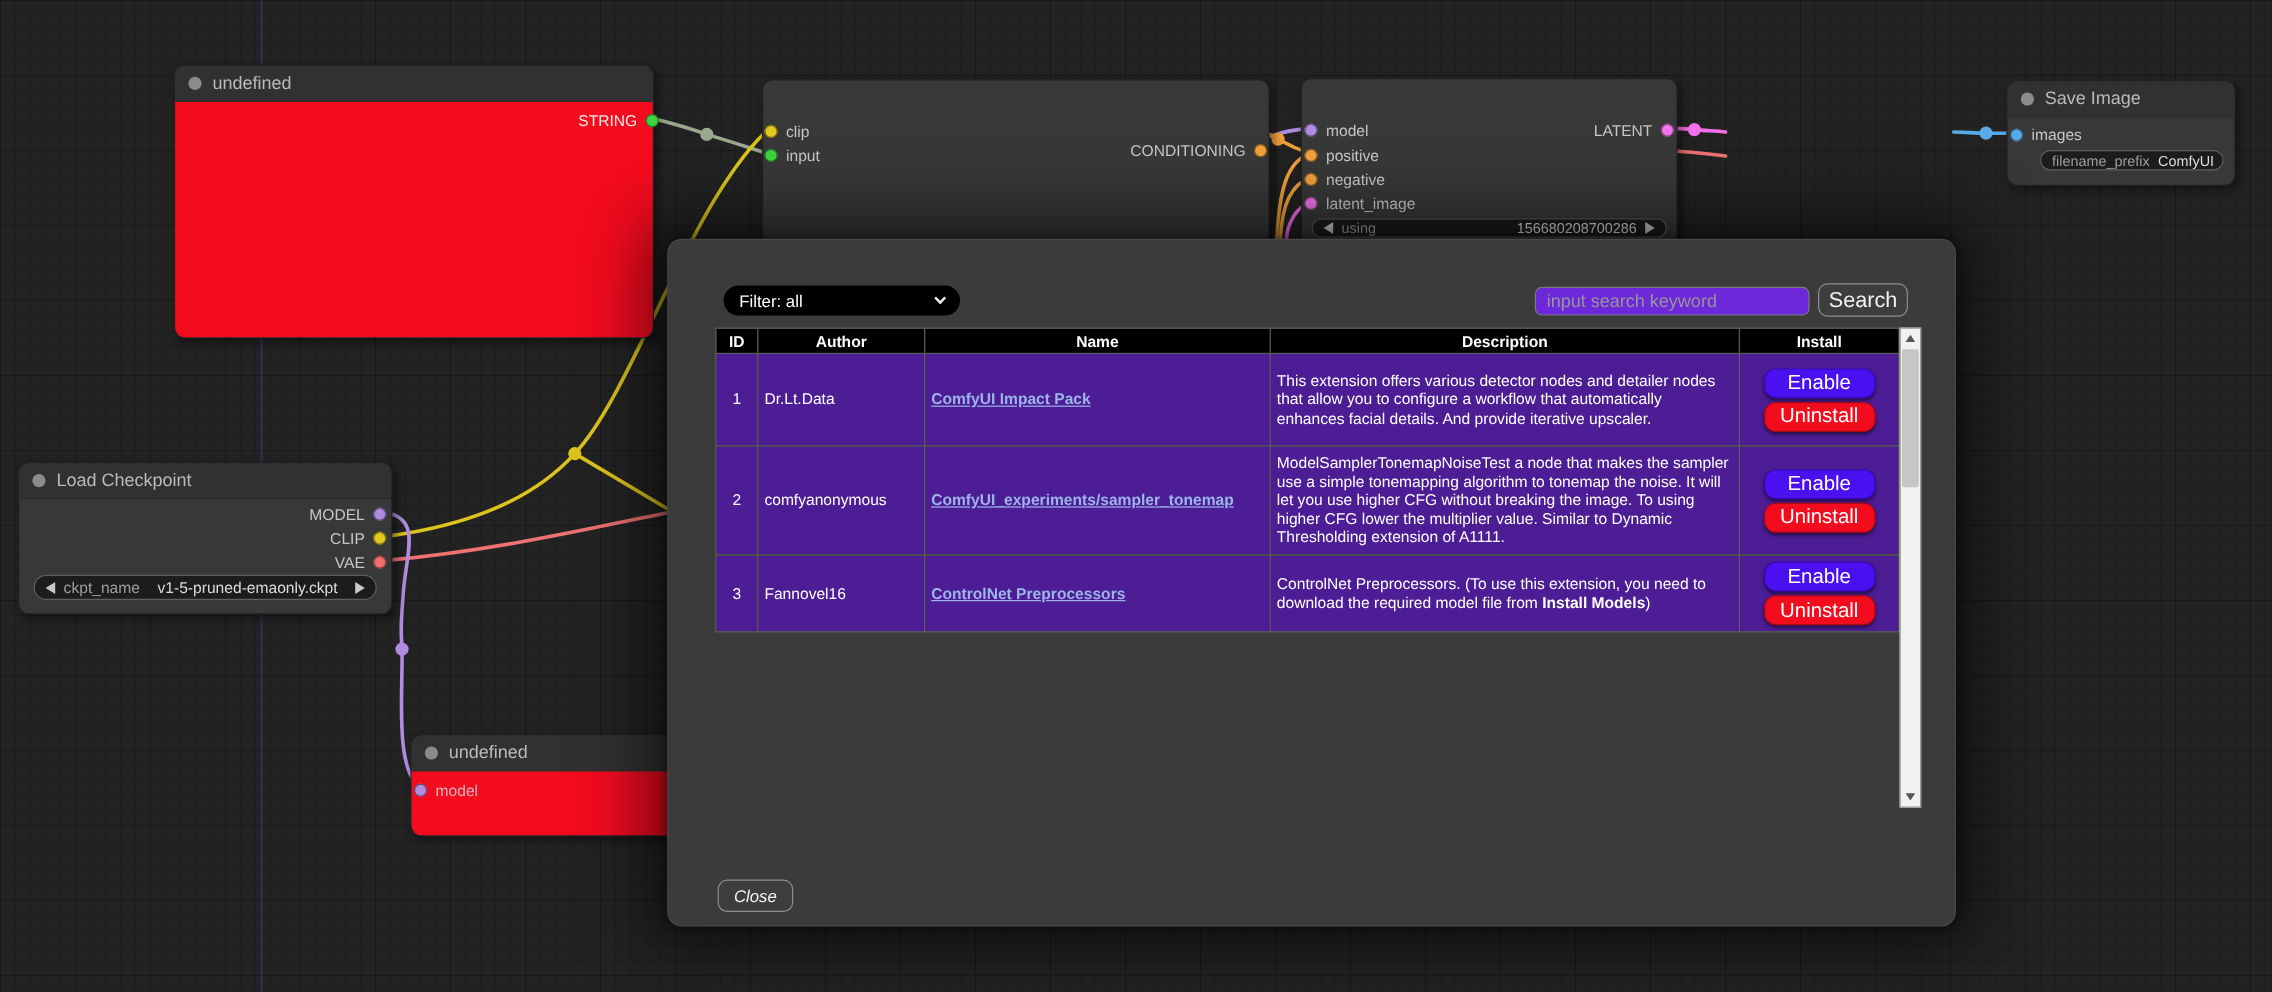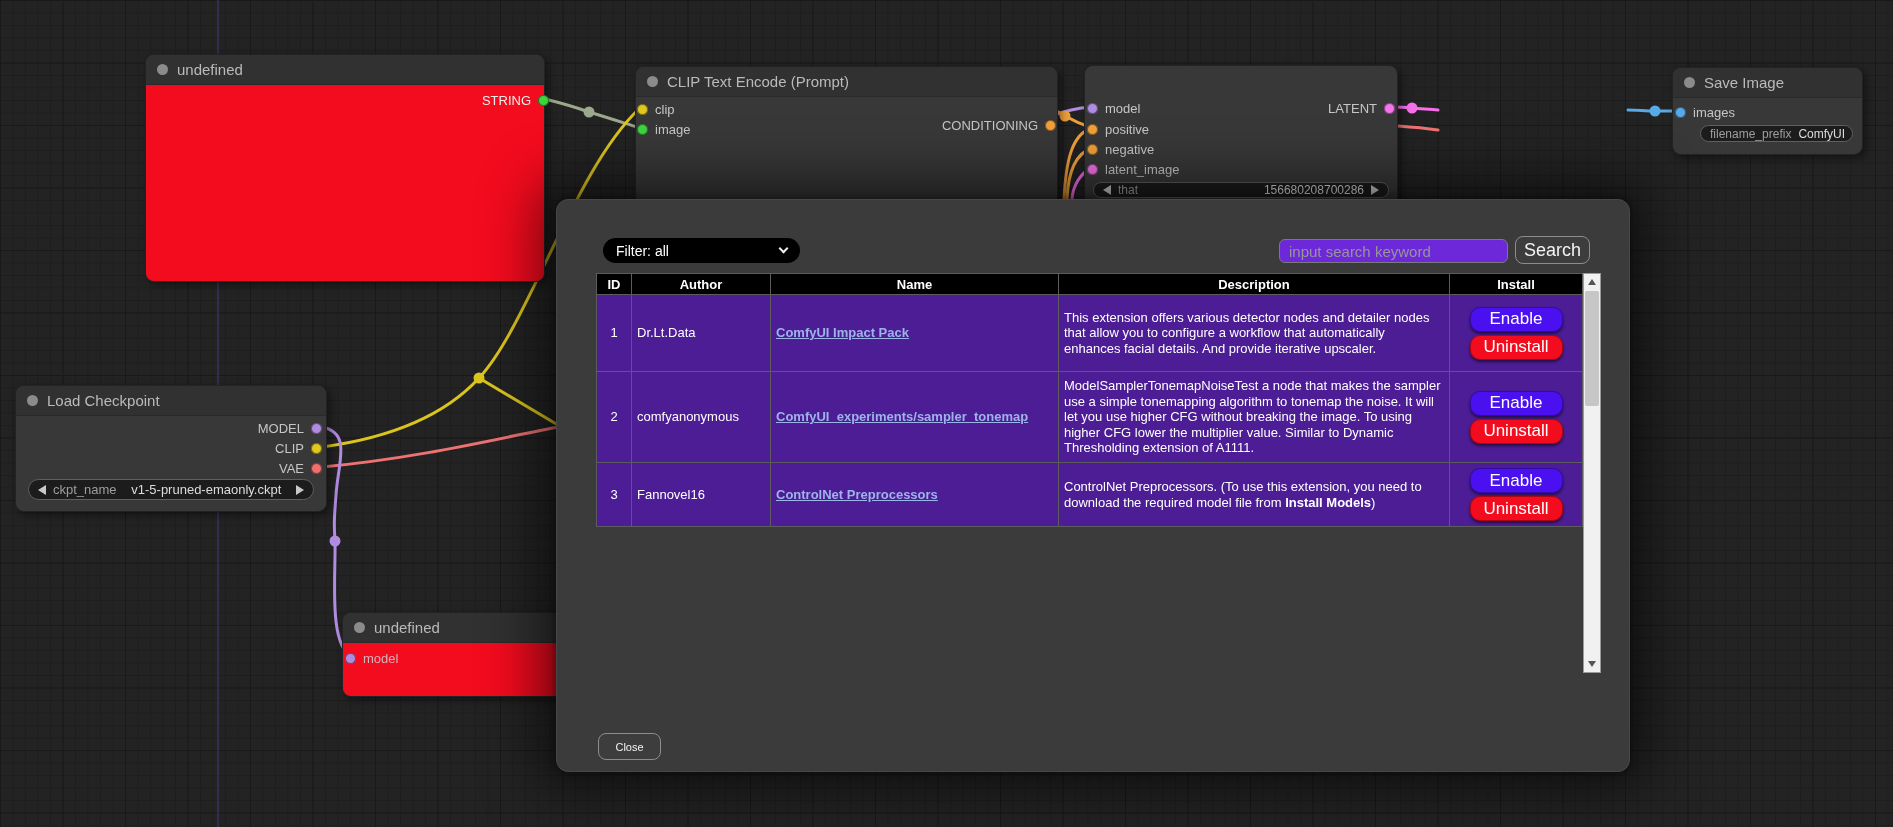--- a/index.html
+++ b/index.html
@@ -54,21 +54,21 @@
         border-radius:13px;color:#fff;font-size:14px;display:flex;align-items:center;
         justify-content:space-between;padding:0 13px;cursor:pointer;}
   .chev{width:7px;height:7px;border-right:2px solid #eee;border-bottom:2px solid #eee;
         transform:rotate(45deg);margin-top:-4px;}
   .search-input{position:absolute;left:722px;top:39px;width:229px;height:24px;background:#6d28d9;
         border:1px solid #7a7a7a;border-radius:6px;color:#ddd;font-size:15px;padding:0 9px;}
   .search-input::placeholder{color:#969696;}
   .dlg-btn{position:absolute;background:#3d3d3d;border:1px solid #8d8d8d;border-radius:8px;
         color:#f3f3f3;display:flex;align-items:center;justify-content:center;cursor:pointer;}
   .search-btn{left:958px;top:36px;width:75px;height:28px;font-size:18px;}
-  .close-btn{left:41px;top:533px;width:63px;height:27px;font-size:11px;}
+  .close-btn{left:41px;top:533px;width:63px;height:27px;font-size:14px;font-style:italic;}
 
   .tablewrap{position:absolute;left:39px;top:73px;width:1005px;height:400px;}
   table.ext{border-collapse:collapse;table-layout:fixed;width:986px;}
   table.ext th{background:#000;color:#fff;font-size:13px;font-weight:bold;height:21px;
         border:1px solid #5c5c5c;padding:0 3px;}
   table.ext td{background:#4c1d95;border:1px solid #5c5c5c;color:#fff;font-size:13px;
         line-height:15.5px;padding:2px 5px;vertical-align:middle;overflow:hidden;}
   td.c{text-align:center;}
   .link{color:#9cb4e8;font-weight:bold;text-decoration:underline;cursor:pointer;}
   .rbtn{width:93px;height:25px;margin:3px auto;border-radius:10px;color:#fff;font-size:17px;
@@ -118,31 +118,27 @@
       <span class="tlabel">undefined</span>
     </div>
     <div class="red-body"></div>
     <div class="slot out on-red" style="top:35px;right:-5px;left:auto;padding-right:0;">
       <span class="sdot c-green"></span>
       <span>STRING</span>
     </div>
   </div>
 
   <div class="node" style="left:635px;top:66px;width:423px;height:160px;">
-    <div class="node-title">
-      <span class="tdot"></span>
-      <span class="tlabel">CLIP Text Encode (Prompt)</span>
-    </div>
     <div class="slot" style="top:32px;left:1px;">
       <span class="sdot c-yellow"></span>
       <span>clip</span>
     </div>
     <div class="slot" style="top:52px;left:1px;">
       <span class="sdot c-green"></span>
-      <span>image</span>
+      <span>input</span>
     </div>
     <div class="slot out" style="top:48px;right:1px;">
       <span class="sdot c-orange"></span>
       <span>CONDITIONING</span>
     </div>
   </div>
 
   <div class="node" style="left:1084px;top:65px;width:314px;height:150px;">
     <div class="slot" style="top:32px;left:2px;">
       <span class="sdot c-purple"></span>
@@ -159,21 +155,21 @@
     <div class="slot" style="top:93px;left:2px;">
       <span class="sdot c-pink"></span>
       <span>latent_image</span>
     </div>
     <div class="slot out" style="top:32px;right:2px;">
       <span class="sdot c-pink"></span>
       <span>LATENT</span>
     </div>
     <div class="widget-pill" style="left:8px;right:8px;top:116px;height:16px;font-size:12px;">
       <span class="arr-l"></span>
-      <span>that</span>
+      <span>using</span>
       <span class="spacer"></span>
       <span class="wvalue">156680208700286</span>
       <span class="arr-r"></span>
     </div>
   </div>
 
 
   <div class="node" style="left:1672px;top:67px;width:191px;height:88px;">
     <div class="node-title">
       <span class="tdot"></span>

